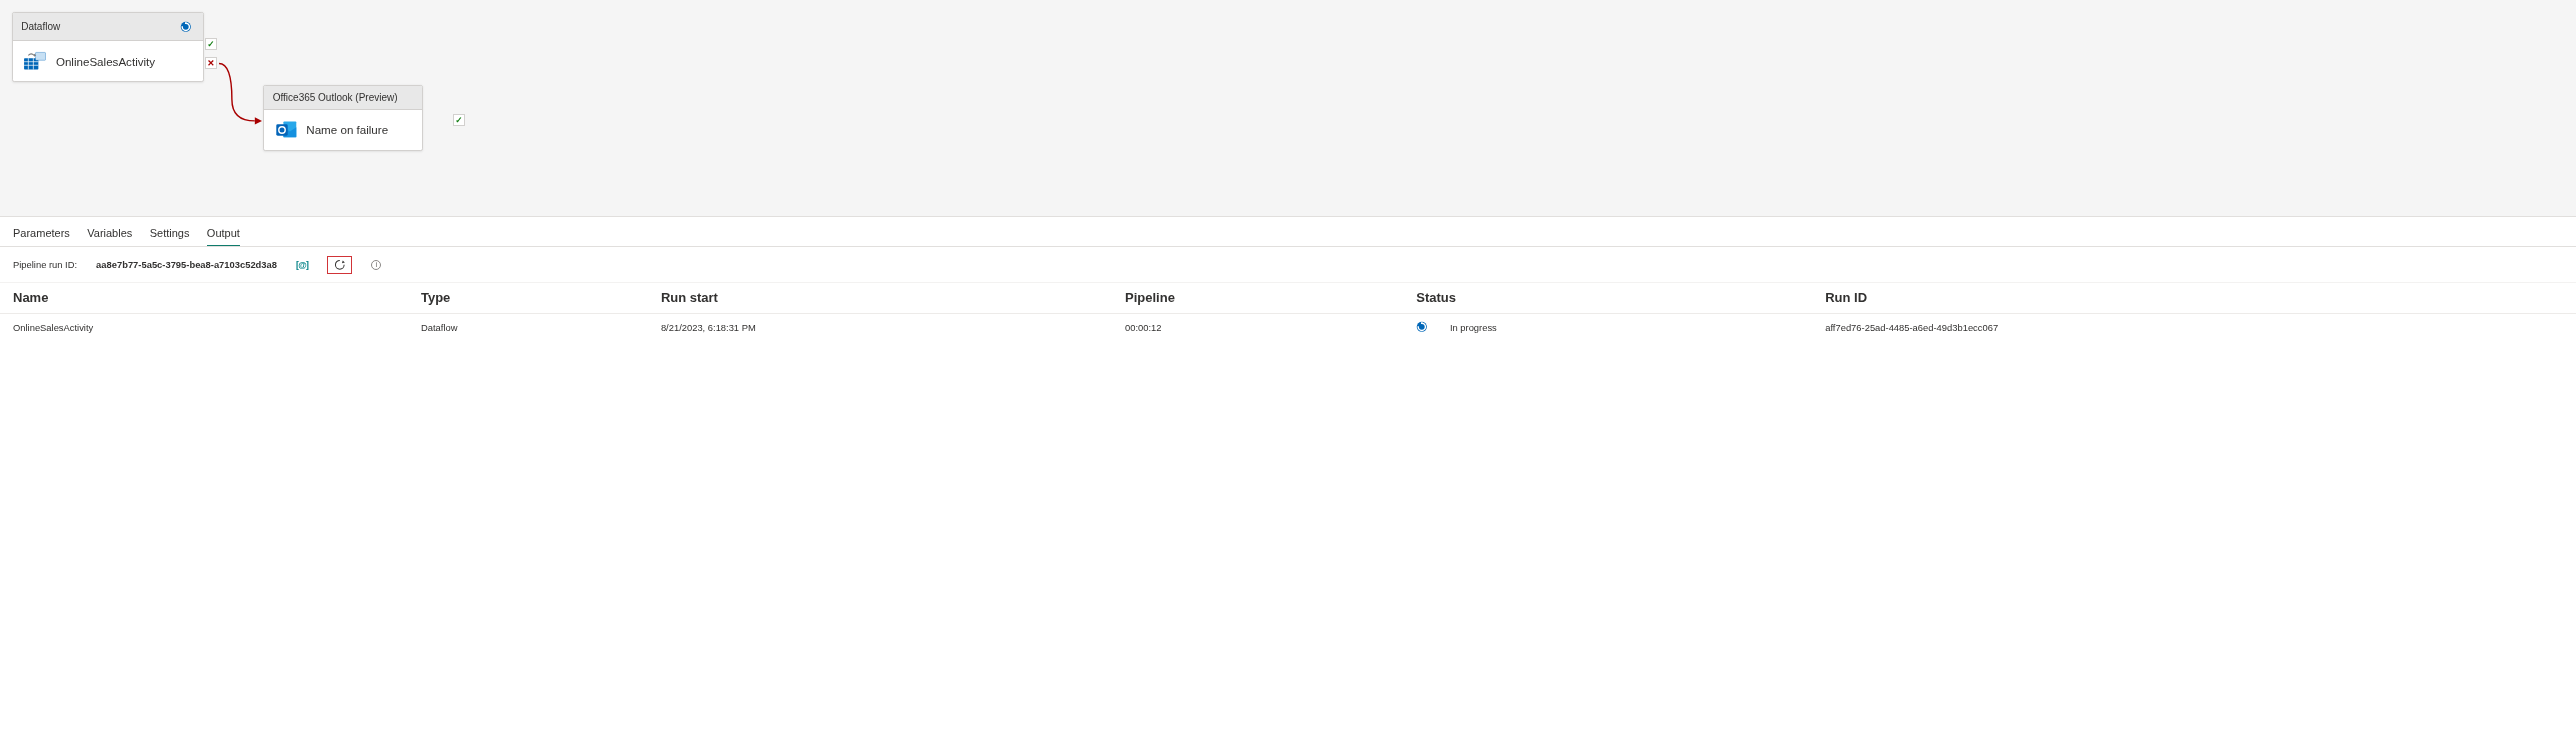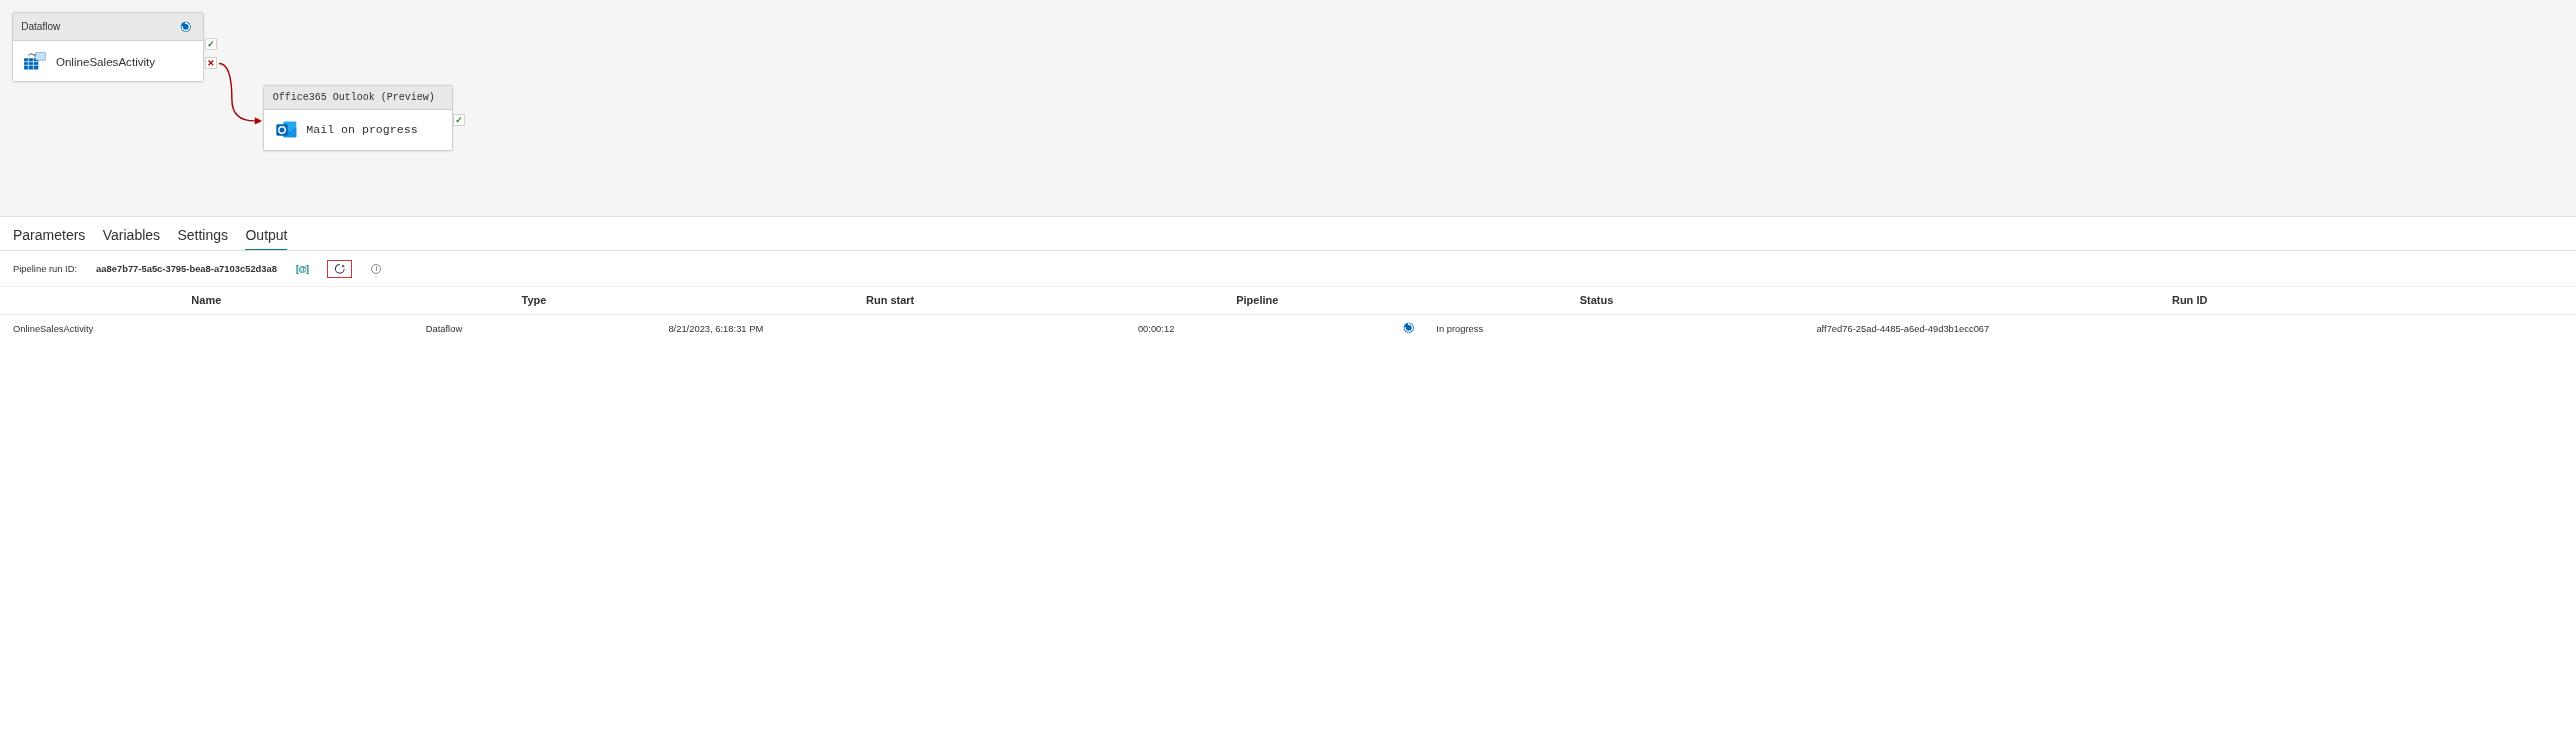--- a/index.html
+++ b/index.html
@@ -7,50 +7,50 @@
 
     
     .canvas { background: #f5f5f5; width: 100%; height: 217px; position: relative; border-bottom: 0.7px solid #e1dfdd; }
 
     .activity-card { position: absolute; background: #fff; border: 0.7px solid #d2d0ce; border-radius: 2.2px; box-shadow: 0 0.7px 2.2px rgba(0,0,0,0.08); }
     .card-header { background: #e8e8e8; padding: 5.8px 8.7px; border-bottom: 0.7px solid #d2d0ce; display: flex; align-items: center; justify-content: space-between; font-size: 10px; }
     .card-body { padding: 10px 11.6px; display: flex; align-items: center; gap: 8.7px; font-size: 11.6px; }
     .header-icon { width: 16px; height: 16px; display: flex; align-items: center; justify-content: center; }
 
     .dataflow-card { left: 11.6px; top: 11.6px; width: 192px; }
-    .outlook-card { left: 263px; top: 85px; width: 190px; font-family: Liberation Mono, monospace; }
+    .outlook-card { left: 263px; top: 85px; width: 160px; }
 
     .port { position: absolute; width: 11.6px; height: 11.6px; background: #fff; border: 0.7px solid #d2d0ce; display: flex; align-items: center; justify-content: center; }
     .port-success { left: 205px; top: 38px; }
     .port-fail { left: 205px; top: 57px; }
     .port-success-outlook { left: 453px; top: 114px; }
 
     .checkmark { color: #107c10; font-weight: bold; font-size: 8.7px; }
     .xmark { color: #a80000; font-weight: bold; font-size: 8.7px; }
 
     
     .connector { position: absolute; left: 219px; top: 63px; width: 43px; height: 62px; }
     .connector svg { width: 100%; height: 100%; overflow: visible; }
 
     
     .tabs { display: flex; gap: 17.4px; padding: 5.8px 13px 0 13px; border-bottom: 0.7px solid #e1dfdd; }
-    .tab { padding: 4.3px 0 5.8px 0; cursor: pointer; color: #323130; border-bottom: 1.4px solid transparent; font-size: 14px; }
+    .tab { padding: 4.3px 0 5.8px 0; cursor: pointer; color: #323130; border-bottom: 1.4px solid transparent; font-size: 11px; }
     .tab.active { font-weight: 400; border-bottom-color: #0f7b6c; }
 
     
     .pipeline-bar { display: flex; align-items: center; gap: 19px; padding: 8.7px 13px; border-bottom: 0.7px solid #f3f2f1; font-size: 9.4px; }
     .pipeline-id { font-weight: 600; }
     .runid-glyph { color: #038387; font-weight: 700; font-size: 8.7px; letter-spacing: -0.7px; }
     .refresh-btn { border: 1.4px solid #d13438; padding: 2.2px 5.8px; background: #fff; display: flex; align-items: center; justify-content: center; }
     .refresh-btn svg { width: 11.6px; height: 11.6px; }
     .info-icon { color: #605e5c; border: 0.7px solid #8a8886; border-radius: 50%; width: 10px; height: 10px; display: flex; align-items: center; justify-content: center; font-size: 7.2px; }
 
     
     .tbl { width: 100%; border-collapse: collapse; }
-    .tbl th { text-align: center; font-weight: 600; padding: 7.2px 13px; border-bottom: 0.7px solid #edebe9; font-size: 11px; }
+    .tbl th { text-align: left; font-weight: 600; padding: 7.2px 13px; border-bottom: 0.7px solid #edebe9; font-size: 13px; }
     .tbl td { text-align: left; padding: 7.2px 13px; font-size: 9.4px; }
     .status-cell { display: flex; align-items: center; gap: 22px; }
     .spinner-icon svg { width: 11.6px; height: 11.6px; }
 
     .dataflow-icon svg, .outlook-icon svg, .transfer-icon svg { display: block; }
   </style>
 </head>
 <body>
 
 <div class="canvas">
@@ -104,21 +104,21 @@
     </div>
     <div class="card-body">
       <span class="outlook-icon">
         <svg width="22" height="20" viewBox="0 0 30 28">
           <rect x="10" y="2" width="18" height="22" fill="#28a8ea" rx="1"></rect>
           <path d="M10 10 L19 16 L28 10 L28 24 L10 24 Z" fill="#1490df"></path>
           <rect x="0" y="6" width="16" height="16" fill="#0364b8" rx="2"></rect>
           <circle cx="8" cy="14" r="4.5" fill="none" stroke="#fff" stroke-width="2"></circle>
         </svg>
       </span>
-      <span>Mail on progress</span>
+      <span>Name on failure</span>
     </div>
   </div>
 
   <div class="port port-success-outlook">
     <span class="checkmark">✓</span>
   </div>
 
 </div>
 
 <div class="tabs">

